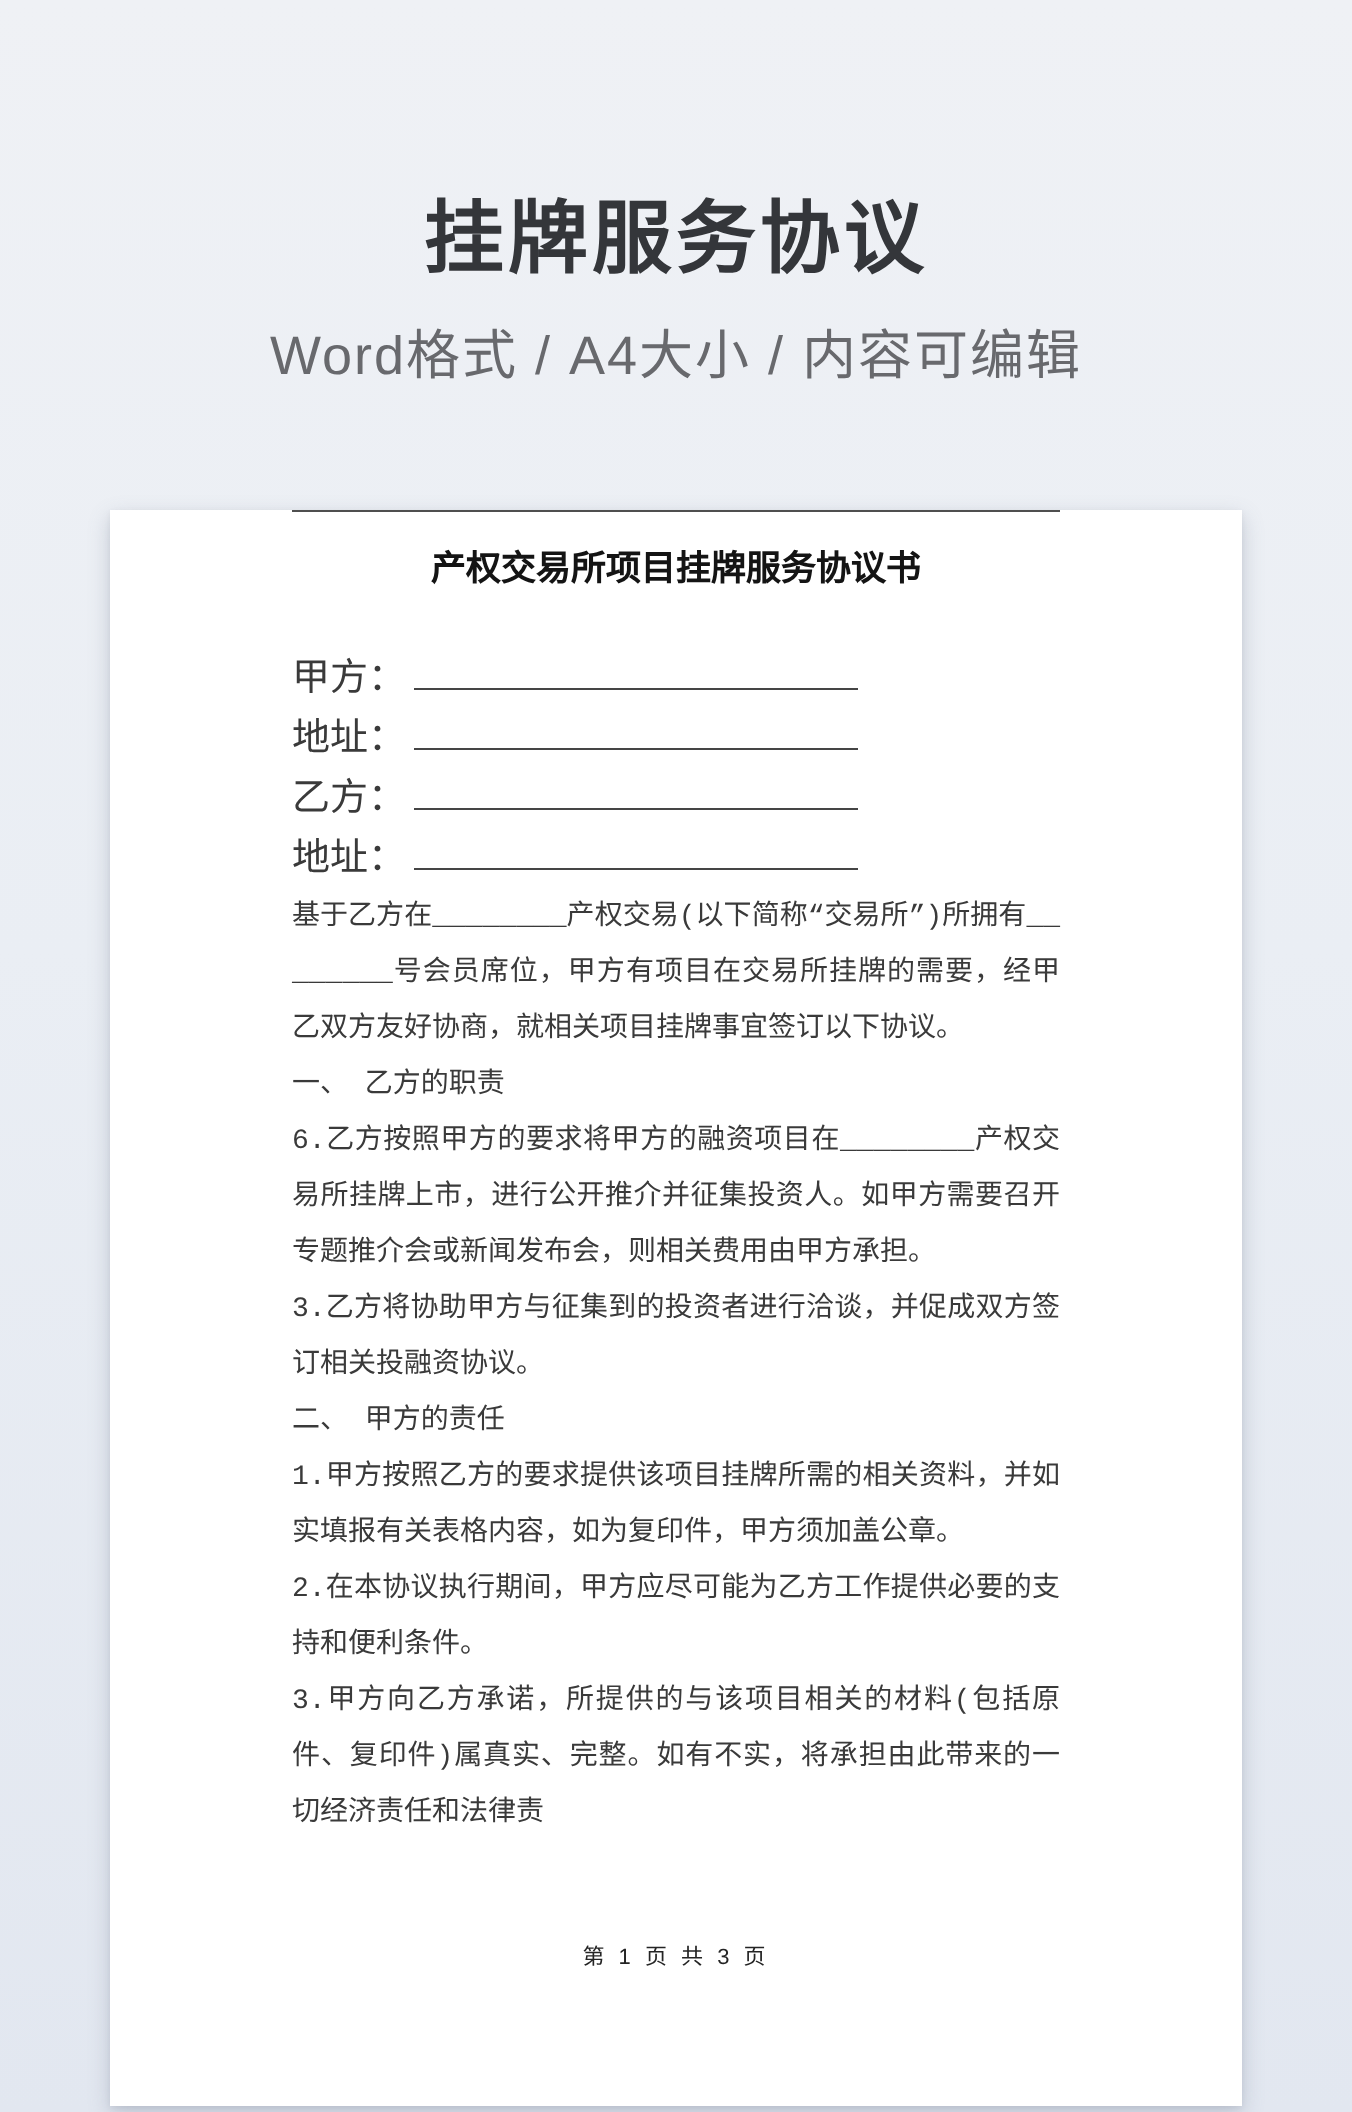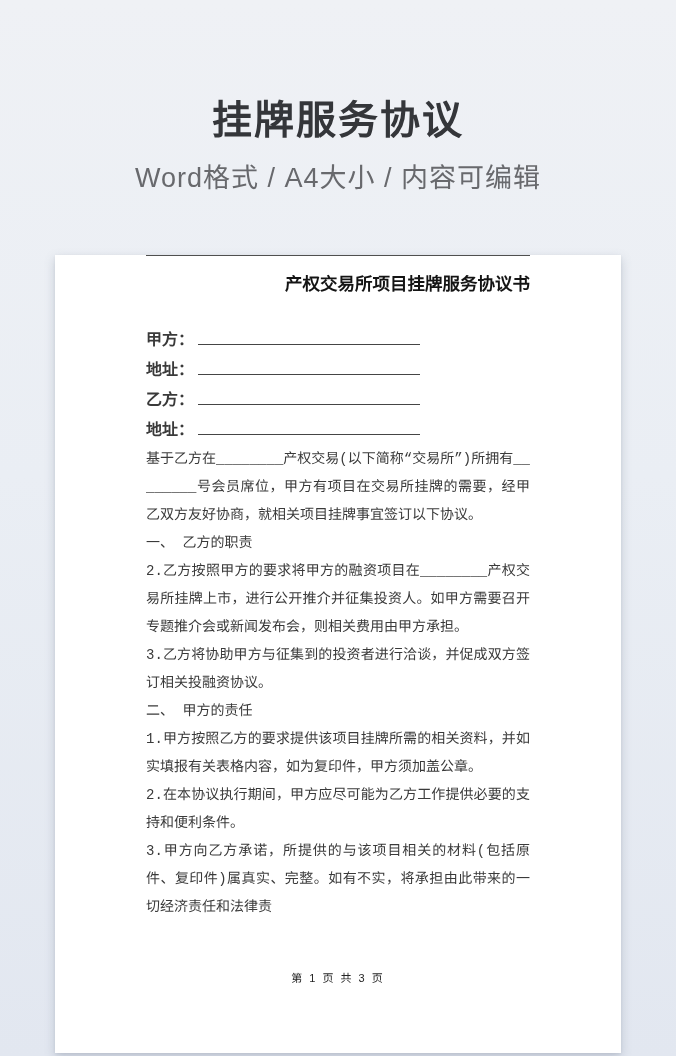--- a/index.html
+++ b/index.html
@@ -48,34 +48,33 @@
   }
   .doc-rule {
     margin: 63px 91px 0 91px;
     border: none;
     border-top: 1px solid #4f4f4f;
     height: 0;
   }
   .doc-title {
     margin: 16px 91px 0 91px;
     line-height: 25px;
-    text-align: right;
+    text-align: center;
     font-size: 17.5px;
     font-weight: 700;
     color: #141414;
   }
   .fields {
     margin: 28px 91px 0 91px;
   }
   .field-line {
     margin: 0;
     line-height: 30px;
-    font-size: 16px;
+    font-size: 19px;
     color: #3a3a3a;
-    font-weight: bold;
   }
   .blank-line {
     display: inline-block;
     width: 222px;
     border-bottom: 1px solid #454545;
     margin-left: 4px;
   }
   .doc-body {
     margin: 0 91px;
   }
@@ -118,21 +117,21 @@
     <div class="fields">
       <p class="field-line"><span>甲方：</span><span class="blank-line"></span></p>
       <p class="field-line"><span>地址：</span><span class="blank-line"></span></p>
       <p class="field-line"><span>乙方：</span><span class="blank-line"></span></p>
       <p class="field-line"><span>地址：</span><span class="blank-line"></span></p>
     </div>
 
     <div class="doc-body">
       <p class="para">基于乙方在________产权交易(以下简称“交易所”)所拥有________号会员席位，甲方有项目在交易所挂牌的需要，经甲乙双方友好协商，就相关项目挂牌事宜签订以下协议。</p>
       <p class="para">一、 乙方的职责</p>
-      <p class="para">2.乙方按照甲方的要求将甲方的融资项目在________产权交易所挂牌上市，进行公开推介并征集投资人。如甲方需要召开专题推介会或新闻发布会，则相关费用由甲方承担。</p>
+      <p class="para">6.乙方按照甲方的要求将甲方的融资项目在________产权交易所挂牌上市，进行公开推介并征集投资人。如甲方需要召开专题推介会或新闻发布会，则相关费用由甲方承担。</p>
       <p class="para">3.乙方将协助甲方与征集到的投资者进行洽谈，并促成双方签订相关投融资协议。</p>
       <p class="para">二、 甲方的责任</p>
       <p class="para">1.甲方按照乙方的要求提供该项目挂牌所需的相关资料，并如实填报有关表格内容，如为复印件，甲方须加盖公章。</p>
       <p class="para">2.在本协议执行期间，甲方应尽可能为乙方工作提供必要的支持和便利条件。</p>
       <p class="para">3.甲方向乙方承诺，所提供的与该项目相关的材料(包括原件、复印件)属真实、完整。如有不实，将承担由此带来的一切经济责任和法律责</p>
     </div>
 
     <div class="page-footer">第 1 页 共 3 页</div>
 
   </div>

